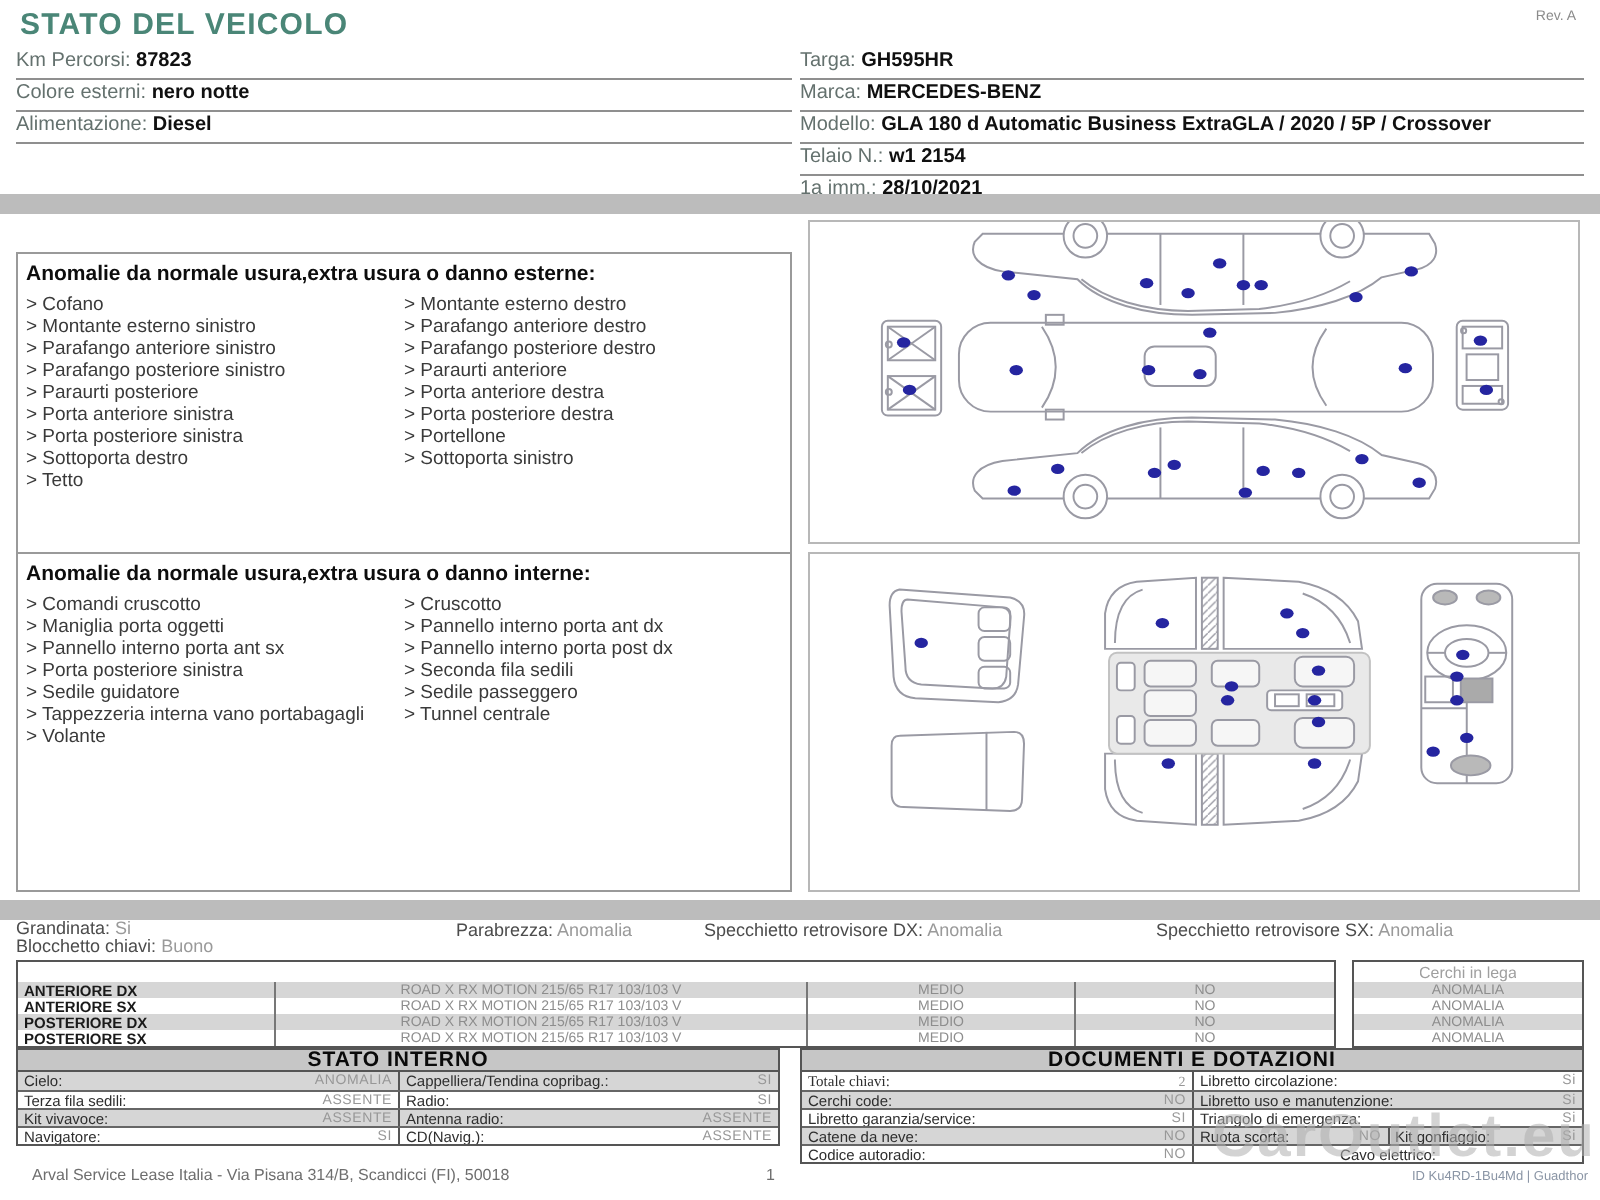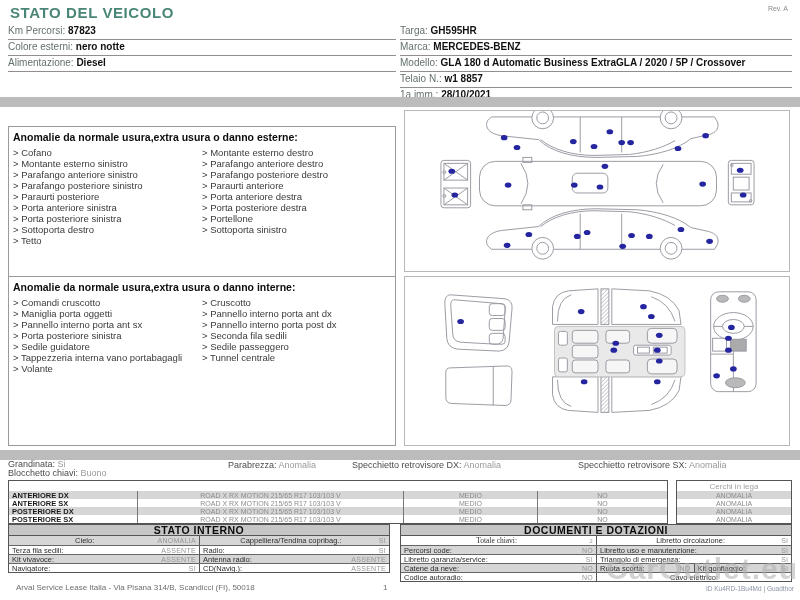--- a/index.html
+++ b/index.html
@@ -53,21 +53,21 @@
   .tcell.pos { justify-content:flex-start; padding-left:3px; font-size:7.5px; font-weight:bold; color:#1a1a1a; }
   .thead .tcell { color:#9f9f9f; font-size:8px; }
 
   
   .kv { position:absolute; top:524px; border:1px solid #555; background:#fff; }
   .kv-left { left:8px; width:382px; }
   .kv-right { left:400px; width:392px; }
   .kv-title { background:#c6c6c6; border-bottom:1px solid #555; font-size:10.5px; font-weight:bold;
               text-align:center; color:#0a0a0a; height:11px; line-height:11px; letter-spacing:.5px; }
   .krow { display:flex; height:9px; border-top:1px solid #666; }
-  .krow:first-of-type { border-top:none;text-align:center; }
+  .krow:first-of-type { border-top:none; }
   .krow.gray { background:#d6d6d6; }
   .kpair { display:flex; height:100%; align-items:center; overflow:hidden; }
   .kpair + .kpair { border-left:1px solid #555; }
   .kpair .klbl { flex:1; font-size:7.5px; color:#2e2e2e; padding-left:3px; white-space:nowrap; overflow:hidden; }
   .kpair .kval { font-size:7px; color:#979797; padding-right:3px; letter-spacing:.3px; }
 
   
   .footer-company { position:absolute; left:16px; top:583px; font-size:8px; color:#6e6e6e; }
   .footer-page { position:absolute; left:383px; top:583px; font-size:8px; color:#6e6e6e; }
   .watermark { position:absolute; right:2px; top:552px; font-size:30px; font-weight:bold;
@@ -84,21 +84,21 @@
 
   <div class="info-col info-left" id="info-left">
       <div class="info-row"><span class="lbl">Km Percorsi: </span><span class="val">87823</span></div>
       <div class="info-row"><span class="lbl">Colore esterni: </span><span class="val">nero notte</span></div>
       <div class="info-row"><span class="lbl">Alimentazione: </span><span class="val">Diesel</span></div>
     </div>
   <div class="info-col info-right" id="info-right">
       <div class="info-row"><span class="lbl">Targa: </span><span class="val">GH595HR</span></div>
       <div class="info-row"><span class="lbl">Marca: </span><span class="val">MERCEDES-BENZ</span></div>
       <div class="info-row"><span class="lbl">Modello: </span><span class="val">GLA 180 d Automatic Business ExtraGLA / 2020 / 5P / Crossover</span></div>
-      <div class="info-row"><span class="lbl">Telaio N.: </span><span class="val">w1 8857</span></div>
+      <div class="info-row"><span class="lbl">Telaio N.: </span><span class="val">w1 2154</span></div>
       <div class="info-row"><span class="lbl">1a imm.: </span><span class="val">28/10/2021</span></div>
     </div>
 
   <div class="band band1"></div>
 
   <div class="panel p-ext-list">
     <div class="p-title">Anomalie da normale usura,extra usura o danno esterne:</div>
     <div class="p-cols">
       <ul id="ext-list-l">
           <li>&gt;  Cofano</li>
@@ -427,21 +427,21 @@
             <span class="klbl">Totale chiavi:</span>
             <span class="kval">2</span>
           </div>
           <div class="kpair" style="flex: 0 0 50%;">
             <span class="klbl">Libretto circolazione:</span>
             <span class="kval">Si</span>
           </div>
         </div>
         <div class="krow gray">
           <div class="kpair" style="flex: 0 0 50%;">
-            <span class="klbl">Percorsi code:</span>
+            <span class="klbl">Cerchi code:</span>
             <span class="kval">NO</span>
           </div>
           <div class="kpair" style="flex: 0 0 50%;">
             <span class="klbl">Libretto uso e manutenzione:</span>
             <span class="kval">Si</span>
           </div>
         </div>
         <div class="krow">
           <div class="kpair" style="flex: 0 0 50%;">
             <span class="klbl">Libretto garanzia/service:</span>

